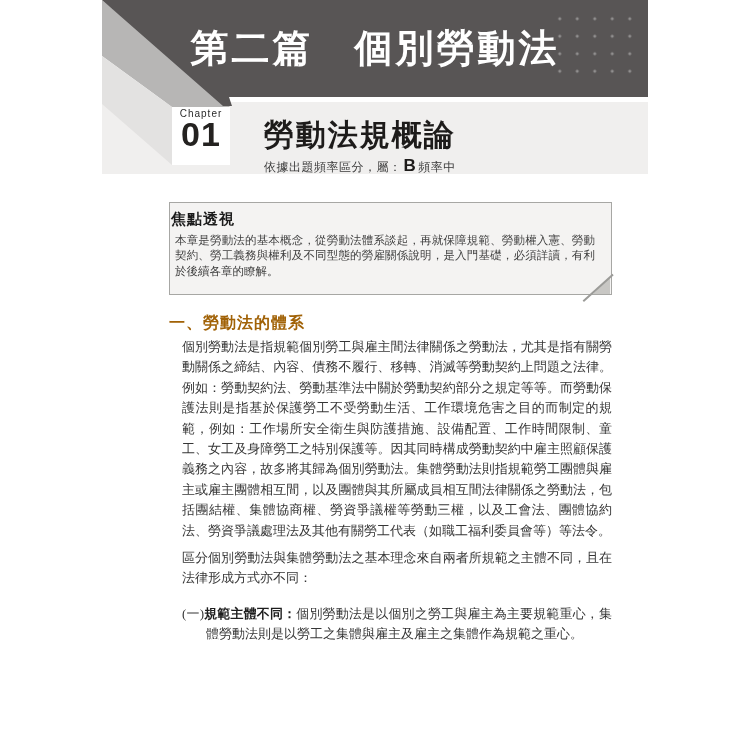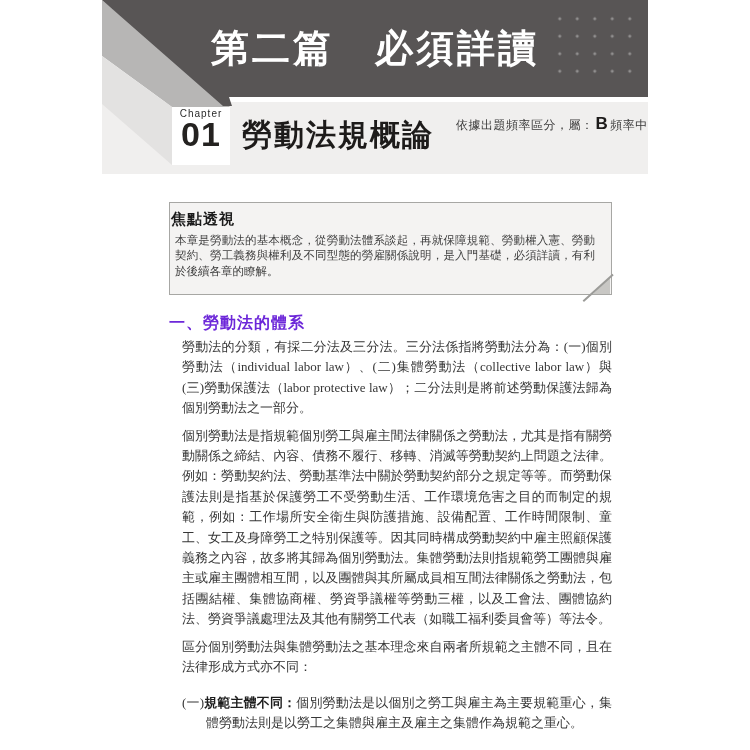--- a/index.html
+++ b/index.html
@@ -43,21 +43,21 @@
     background:#ffffff;z-index:3;text-align:center;
   }
   .cube .chapter-word{
     display:block;margin-top:1px;font-size:10px;letter-spacing:1px;color:#2b2b2b;
   }
   .cube .chapter-num{
     display:block;margin-top:-2px;font-size:34px;line-height:34px;font-weight:bold;color:#242220;letter-spacing:1px;text-align:center;
   }
   .chapter-row{
     position:absolute;left:242px;top:114px;height:42px;z-index:5;
-    display:flex;align-items:flex-start;
+    display:flex;align-items:flex-end;flex-direction:column;
   }
   .chapter-title{
     font-size:30px;font-weight:bold;color:#1d1b1a;letter-spacing:2px;line-height:42px;
   }
   .freq{font-size:12px;color:#3a3a3a;margin-left:22px;letter-spacing:0.5px;}
   .freq b{font-size:17px;color:#1d1b1a;padding:0 2px;}
   
   .content{
     position:absolute;left:169px;top:202px;width:443px;z-index:5;
   }
@@ -75,21 +75,21 @@
   }
   .fold-tri{
     position:absolute;right:1px;bottom:0;width:0;height:0;
     border-right:17px solid #c8c7c4;border-top:17px solid rgba(0,0,0,0);
   }
   .fold-line{
     position:absolute;right:-7px;bottom:6px;width:40px;height:1.5px;background:#9b9b98;
     transform:rotate(-42deg);transform-origin:center;
   }
   .sec-heading{
-    margin:18px 0 3px 0;font-size:16px;font-weight:bold;color:#6d28d9;letter-spacing:1px;
+    margin:18px 0 3px 0;font-size:16px;font-weight:bold;color:#a16207;letter-spacing:1px;
   }
   .para{
     font-family:"Liberation Serif","DejaVu Serif",serif;
     font-size:13px;line-height:20.4px;color:#363636;
     text-align:justify;margin:0 0 0 13px;width:430px;box-sizing:border-box;
   }
   .para + .para{margin-top:7px;}
   .para.tight{margin-top:15px;}
   .hang{padding-left:24px;text-indent:-24px;}
   .hang .lbl{
@@ -99,21 +99,21 @@
 </style>
 </head>
 <body>
 
 <div class="strip"></div>
 <div class="band-mid"></div>
 <div class="band-light"></div>
 <div class="banner">
   <div class="dots"></div>
 </div>
-<div class="banner-title">第二篇　必須詳讀</div>
+<div class="banner-title">第二篇　個別勞動法</div>
 
 <div class="cube">
   <span class="chapter-word">Chapter</span>
   <span class="chapter-num">01</span>
 </div>
 
 <div class="chapter-row">
   <span class="chapter-title">勞動法規概論</span>
   <span class="freq"><span>依據出題頻率區分，屬：</span><b>B</b><span>頻率中</span></span>
 </div>
@@ -122,19 +122,18 @@
 
   <div class="focus-box">
     <p class="focus-title">焦點透視</p>
     <p class="focus-body">本章是勞動法的基本概念，從勞動法體系談起，再就保障規範、勞動權入憲、勞動契約、勞工義務與權利及不同型態的勞雇關係說明，是入門基礎，必須詳讀，有利於後續各章的瞭解。</p>
     <span class="fold-tri"></span>
     <span class="fold-line"></span>
   </div>
 
   <h2 class="sec-heading">一、勞動法的體系</h2>
 
-  <p class="para">勞動法的分類，有採二分法及三分法。三分法係指將勞動法分為：(一)個別勞動法（individual labor law）、(二)集體勞動法（collective labor law）與(三)勞動保護法（labor protective law）；二分法則是將前述勞動保護法歸為個別勞動法之一部分。</p>
   <p class="para">個別勞動法是指規範個別勞工與雇主間法律關係之勞動法，尤其是指有關勞動關係之締結、內容、債務不履行、移轉、消滅等勞動契約上問題之法律。例如：勞動契約法、勞動基準法中關於勞動契約部分之規定等等。而勞動保護法則是指基於保護勞工不受勞動生活、工作環境危害之目的而制定的規範，例如：工作場所安全衛生與防護措施、設備配置、工作時間限制、童工、女工及身障勞工之特別保護等。因其同時構成勞動契約中雇主照顧保護義務之內容，故多將其歸為個別勞動法。集體勞動法則指規範勞工團體與雇主或雇主團體相互間，以及團體與其所屬成員相互間法律關係之勞動法，包括團結權、集體協商權、勞資爭議權等勞動三權，以及工會法、團體協約法、勞資爭議處理法及其他有關勞工代表（如職工福利委員會等）等法令。</p>
   <p class="para">區分個別勞動法與集體勞動法之基本理念來自兩者所規範之主體不同，且在法律形成方式亦不同：</p>
 
   <p class="para tight hang"><span>(一)</span><span class="lbl">規範主體不同：</span><span>個別勞動法是以個別之勞工與雇主為主要規範重心，集體勞動法則是以勞工之集體與雇主及雇主之集體作為規範之重心。</span></p>
 
 </div>
 
 </body></html>

